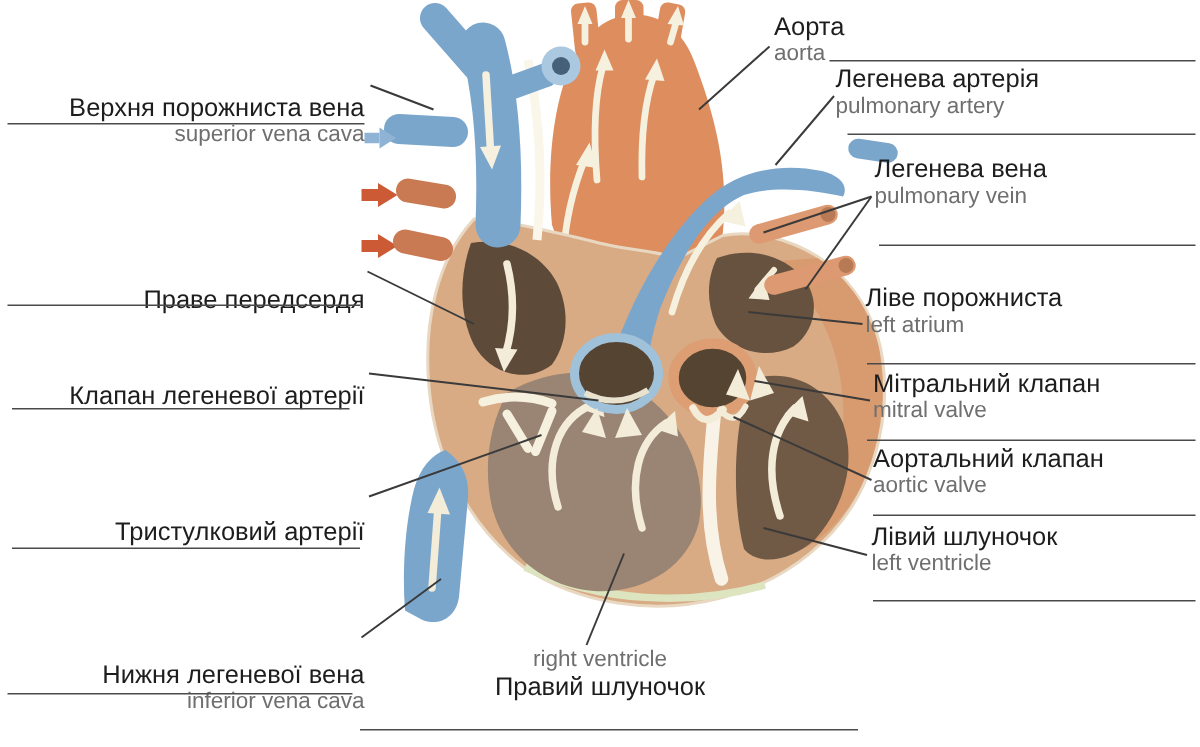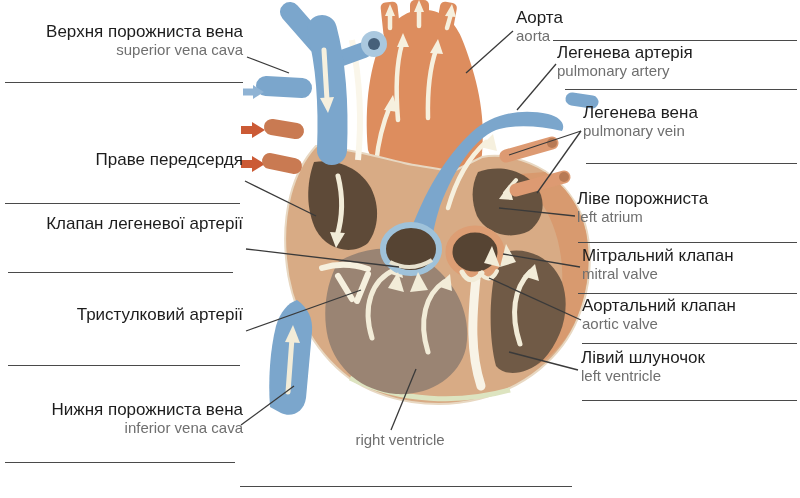--- a/index.html
+++ b/index.html
@@ -1,20 +1,20 @@
 <!DOCTYPE html>
 <html><head>
 <meta charset="utf-8">
 <style>
   html,body{margin:0;padding:0;}
   body{width:800px;height:498px;position:relative;background:#ffffff;overflow:hidden;
        font-family:"Liberation Sans","DejaVu Sans",sans-serif;}
   .art{position:absolute;left:0;top:0;z-index:1;}
   .lgroup{position:absolute;z-index:2;white-space:nowrap;}
-  .lgroup.leftcol{right:557px;text-align:right;}
+  .lgroup.leftcol{right:557px;text-align:right;margin-top:40px;}
   .ua{font-size:17px;color:#1d1d1d;line-height:19px;}
   .en{font-size:15px;color:#6f6f6f;line-height:17px;}
   .bline{position:absolute;z-index:2;height:0;border-top:1.4px solid #4a4a4a;}
 </style>
 </head>
 <body>
 
 <svg class="art" width="800" height="498" viewBox="0 0 800 498">
 
   <g>
@@ -188,21 +188,21 @@
 <div class="lgroup leftcol" style="top:150px">
   <div class="ua">Праве передсердя</div>
 </div>
 <div class="lgroup leftcol" style="top:214px">
   <div class="ua">Клапан легеневої артерії</div>
 </div>
 <div class="lgroup leftcol" style="top:305px">
   <div class="ua">Тристулковий артерії</div>
 </div>
 <div class="lgroup leftcol" style="top:400px">
-  <div class="ua">Нижня порожниста вена</div>
+  <div class="ua">Нижня легеневої вена</div>
   <div class="en">inferior vena cava</div>
 </div>
 
 <div class="bline" style="left:5px;top:82px;width:238px"></div>
 <div class="bline" style="left:5px;top:203px;width:235px"></div>
 <div class="bline" style="left:8px;top:272px;width:225px"></div>
 <div class="bline" style="left:8px;top:365px;width:232px"></div>
 <div class="bline" style="left:5px;top:462px;width:230px"></div>
 
 <div class="lgroup" style="left:516px;top:8px">
@@ -237,14 +237,15 @@
 <div class="bline" style="left:553px;top:40px;width:244px"></div>
 <div class="bline" style="left:565px;top:89px;width:232px"></div>
 <div class="bline" style="left:586px;top:163px;width:211px"></div>
 <div class="bline" style="left:578px;top:242px;width:219px"></div>
 <div class="bline" style="left:578px;top:293px;width:219px"></div>
 <div class="bline" style="left:582px;top:343px;width:215px"></div>
 <div class="bline" style="left:582px;top:400px;width:215px"></div>
 
 <div class="lgroup" style="left:280px;top:431px;width:240px;text-align:center">
   <div class="en">right ventricle</div>
+  <div class="ua">Правий шлуночок</div>
 </div>
 <div class="bline" style="left:240px;top:486px;width:332px"></div>
 
 </body></html>

